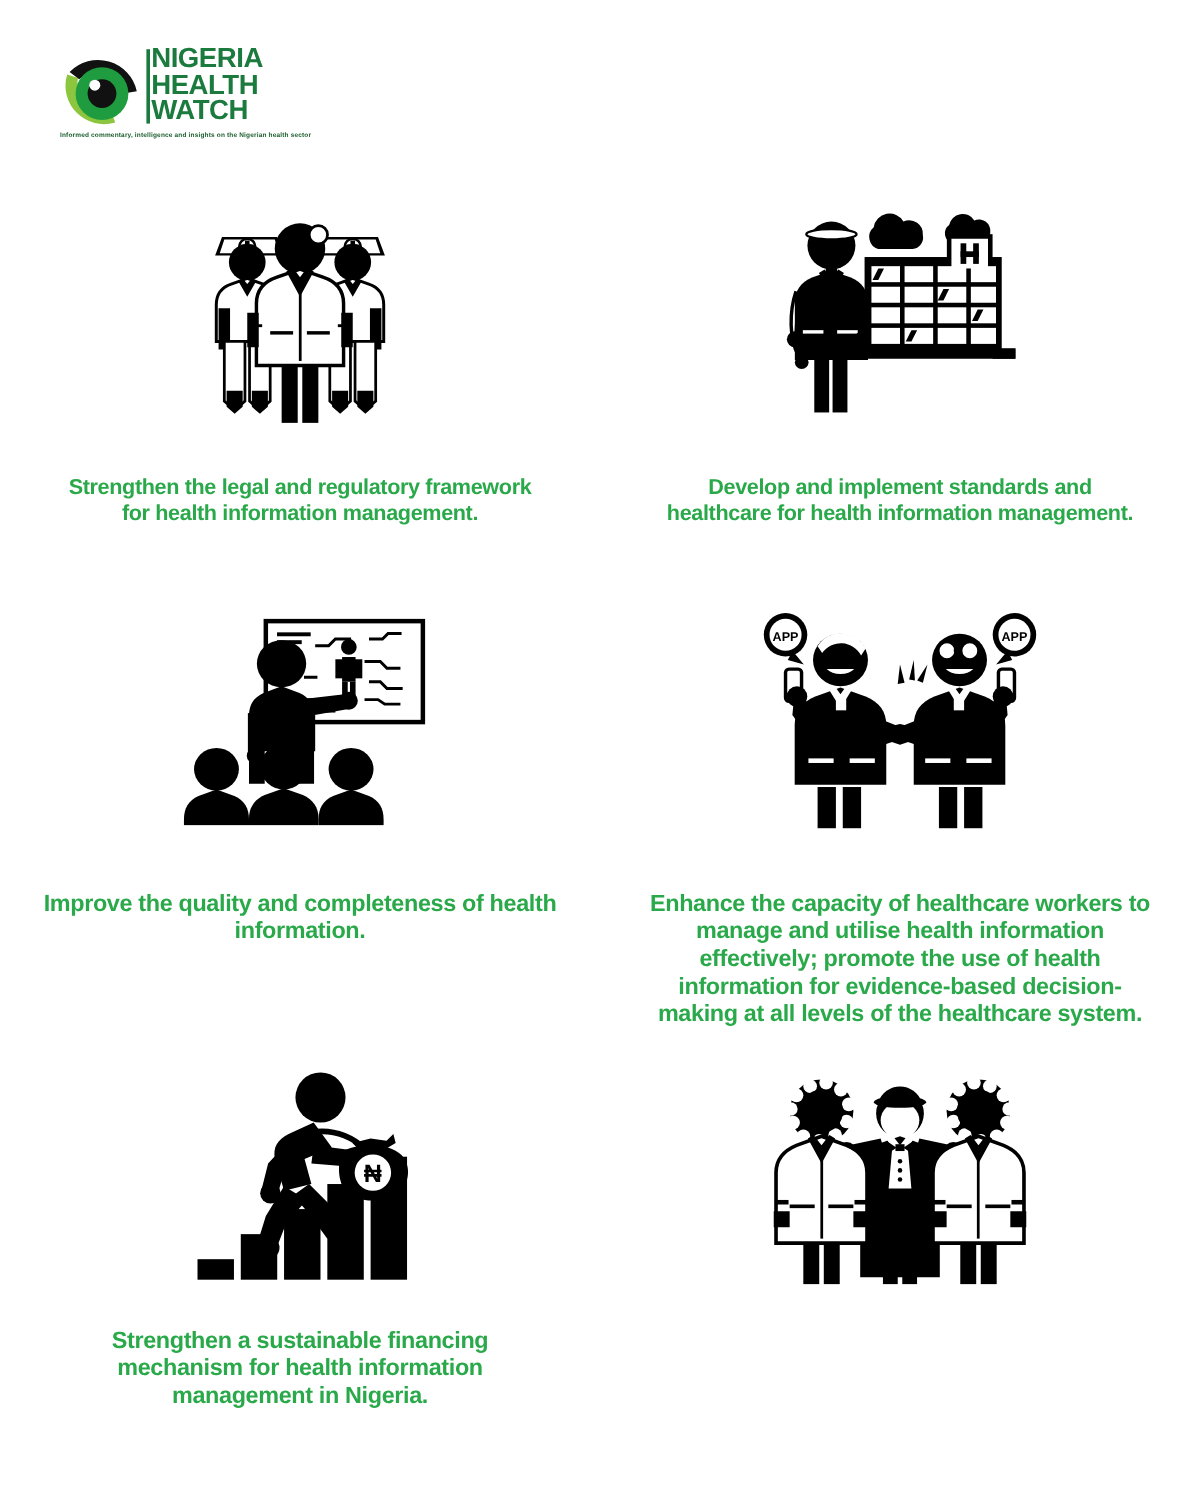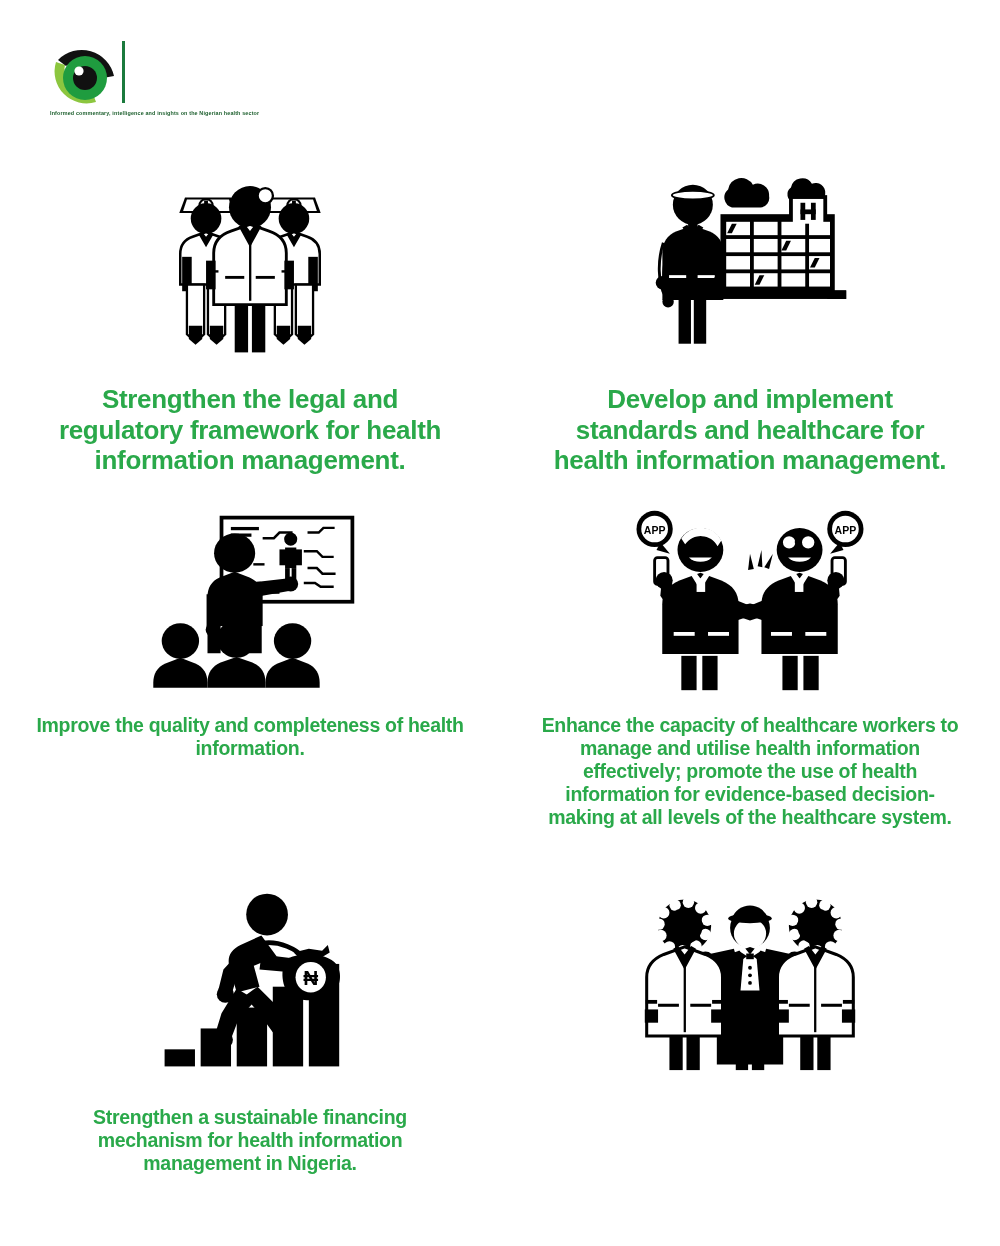--- a/index.html
+++ b/index.html
@@ -93,23 +93,23 @@
     color: #2aa94a;
     font-weight: 800;
     text-align: center;
     font-family: "Liberation Sans", sans-serif;
     letter-spacing: -0.3px;
     line-height: 1.18;
   }
 
   
   .r1 .icon-wrap { height: 200px; }
-  .r1 .caption   { font-size: 26px; margin-top: 16px; width: 400px; }
+  .r1 .caption   { font-size: 18px; margin-top: 28px; width: 400px; }
   .r2 .icon-wrap { height: 200px; }
-  .r2 .caption   { font-size: 19.5px; margin-top: 6px; width: 430px; }
+  .r2 .caption   { font-size: 19.5px; margin-top: 34px; width: 430px; }
   .r3 .icon-wrap { height: 200px; }
   .r3 .caption   { font-size: 19.5px; margin-top: 18px; width: 420px; }
 
   .row1 { height: 340px; }
   .row2 { height: 380px; }
   .row3 { height: 300px; }
 
   svg { display: block; }
 </style>
 </head>
@@ -127,20 +127,25 @@
       <circle cx="37" cy="40" r="22" fill="#1f9c3f"></circle>
 
       <circle cx="37" cy="40" r="12" fill="#111111"></circle>
 
       <circle cx="31" cy="33" r="4.6" fill="#ffffff"></circle>
     </svg>
   </div>
 
   <div id="logo-divider"></div>
 
+  <div id="logo-wordmark">
+    <div class="logo-line">NIGERIA</div>
+    <div class="logo-line">HEALTH</div>
+    <div class="logo-line">WATCH</div>
+  </div>
 
   <div id="logo-tagline">Informed commentary, intelligence and insights on the Nigerian health sector</div>
 </div>
 
 <div id="grid">
 
   <div class="row row1 r1">
 
     <div class="cell">
       <div class="icon-wrap">

